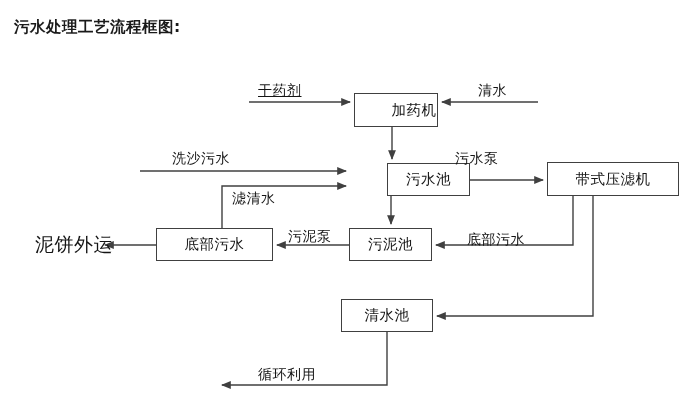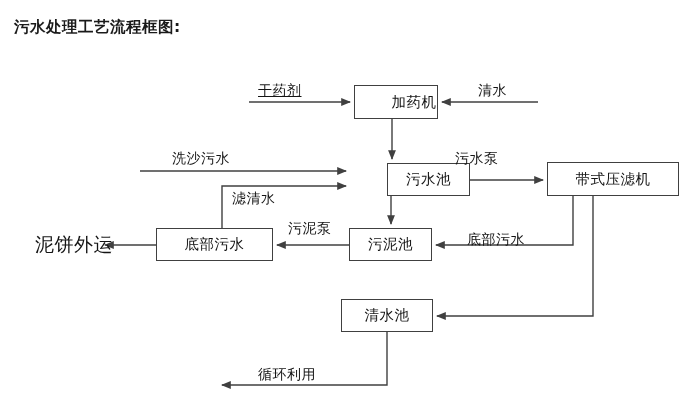--- a/index.html
+++ b/index.html
@@ -102,21 +102,21 @@
       <path d="M 156 245 L 105 245" marker-end="url(#arrow-l)"></path>
 
       <path d="M 573 196 L 573 245 L 436 245" marker-end="url(#arrow-l)"></path>
 
       <path d="M 593 196 L 593 316 L 437 316" marker-end="url(#arrow-l)"></path>
 
       <path d="M 387 332 L 387 385 L 222 385" marker-end="url(#arrow-l)"></path>
     </g>
   </svg>
 
-  <div class="node-box" style="left:354px; top:85px; width:84px; height:34px;padding-left:36px;">
+  <div class="node-box" style="left:354px; top:93px; width:84px; height:34px;padding-left:36px;">
     <span>加药机</span>
   </div>
 
   <div class="node-box" style="left:350px; top:163px; width:83px; height:33px;margin-left:37px;">
     <span>污水池</span>
   </div>
 
   <div class="node-box" style="left:547px; top:162px; width:132px; height:34px;">
     <span>带式压滤机</span>
   </div>
@@ -136,21 +136,21 @@
   <div class="edge-label" style="left:258px; top:82px;text-decoration:underline;">干药剂</div>
 
   <div class="edge-label" style="left:478px; top:82px;">清水</div>
 
   <div class="edge-label" style="left:172px; top:150px;">洗沙污水</div>
 
   <div class="edge-label" style="left:232px; top:190px;">滤清水</div>
 
   <div class="edge-label" style="left:455px; top:150px;">污水泵</div>
 
-  <div class="edge-label" style="left:288px; top:220px;">污泥泵</div>
+  <div class="edge-label" style="left:288px; top:228px;">污泥泵</div>
 
   <div class="edge-label" style="left:467px; top:231px;">底部污水</div>
 
   <div class="edge-label" style="left:258px; top:366px;">循环利用</div>
 
   <div class="terminal-label" style="left:16px; top:232px;">泥饼外运</div>
 
 </div>
 
 </body></html>

